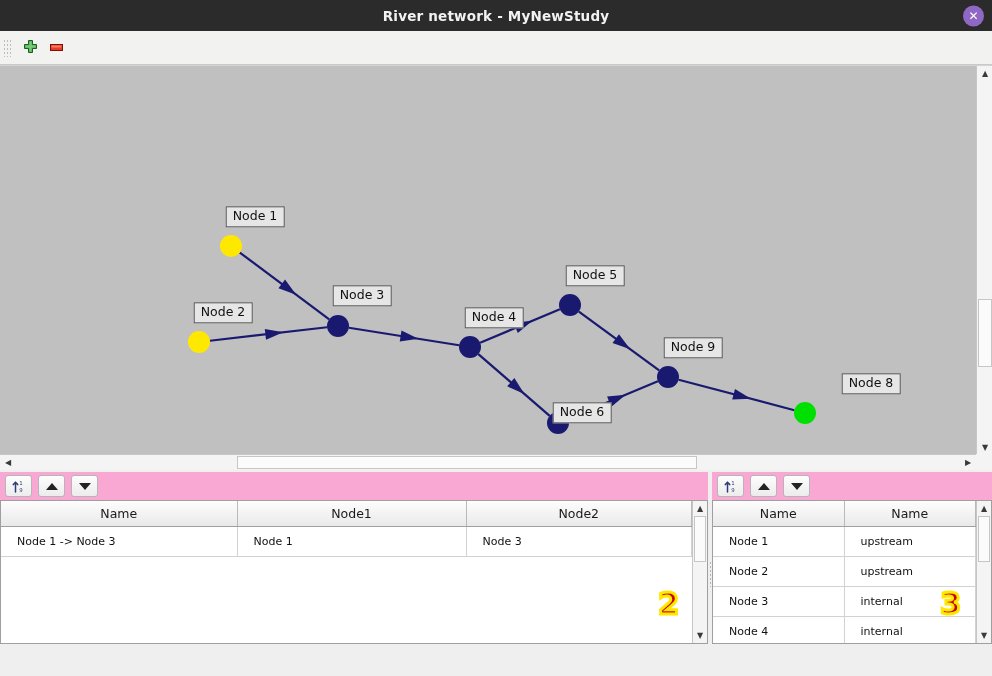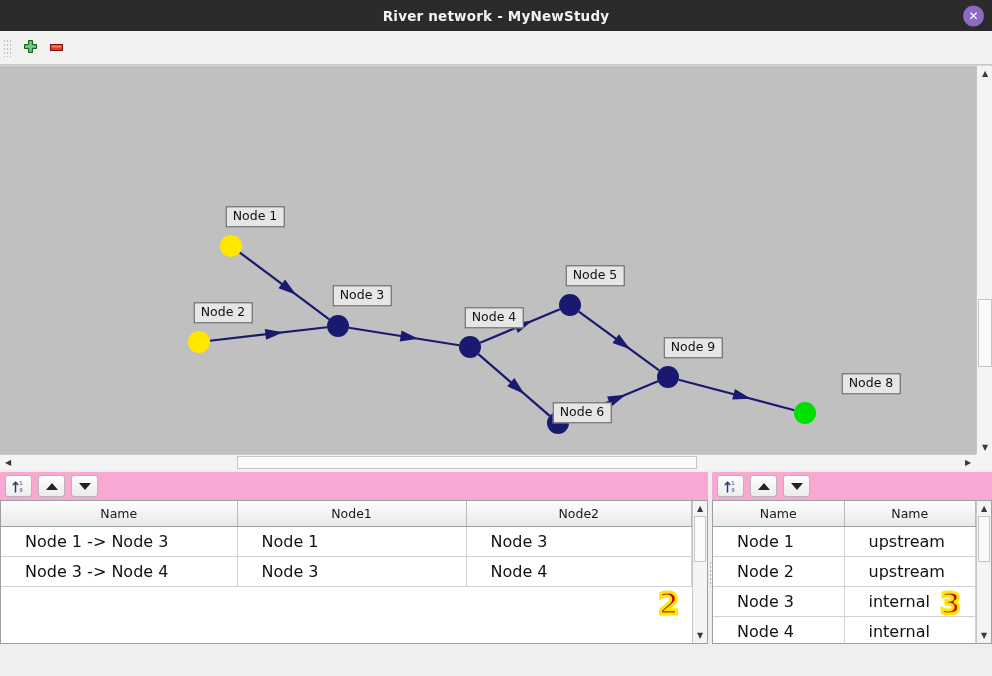--- a/index.html
+++ b/index.html
@@ -121,21 +121,21 @@
   .grid-scroll { position: absolute; right: 0; top: 0; width: 15px; bottom: 0; background: #f4f4f4; border-left: 1px solid #c6c6c6; }
   .grid-inner { position: absolute; left: 0; top: 0; right: 15px; bottom: 0; overflow: hidden; }
   .grid th {
     background: linear-gradient(#fdfdfd, #e9e9e9);
     border-right: 1px solid #b9b9b9; border-bottom: 1px solid #9f9f9f;
     font-size: 12.5px; font-weight: normal; color: #1a1a1a;
     height: 25px; text-align: center;
   }
   .grid td {
     border-right: 1px solid #d2d2d2; border-bottom: 1px solid #d2d2d2;
-    font-size: 16px; color: #111; height: 30px; padding-left: 24px;
+    font-size: 11px; color: #111; height: 30px; padding-left: 16px;
     background: #fff; white-space: nowrap; overflow: hidden;
   }
   .pane-foot { position: absolute; left: 0; right: 0; bottom: 0; height: 32px; background: #efeff0; }
   .annot-cell { position: absolute; font-size: 30px; font-weight: bold; color: #cc0000; -webkit-text-stroke: 3px #ffe800; }
 </style>
 </head>
 <body>
 
 <div id="app">
 
@@ -252,25 +252,20 @@
                   <th>Node1</th>
                   <th>Node2</th>
                 </tr>
               </thead>
             <tbody id="reaches-body">
                 <tr>
                   <td>Node 1 -&gt; Node 3</td>
                   <td>Node 1</td>
                   <td>Node 3</td>
                 </tr>
-                <tr>
-                  <td>Node 3 -&gt; Node 4</td>
-                  <td>Node 3</td>
-                  <td>Node 4</td>
-                </tr>
               </tbody>
           </table>
         </div>
         <div class="grid-scroll">
           <div class="sb-arrow" style="top:0;width:14px;">▲</div>
           <div class="sb-thumb" style="left:1px; top:15px; width:12px; height:46px;"></div>
           <div class="sb-arrow" style="bottom:0;width:14px;">▼</div>
         </div>
         <div class="annot-cell" style="right:28px; bottom:22px;">
           <span>2</span>

